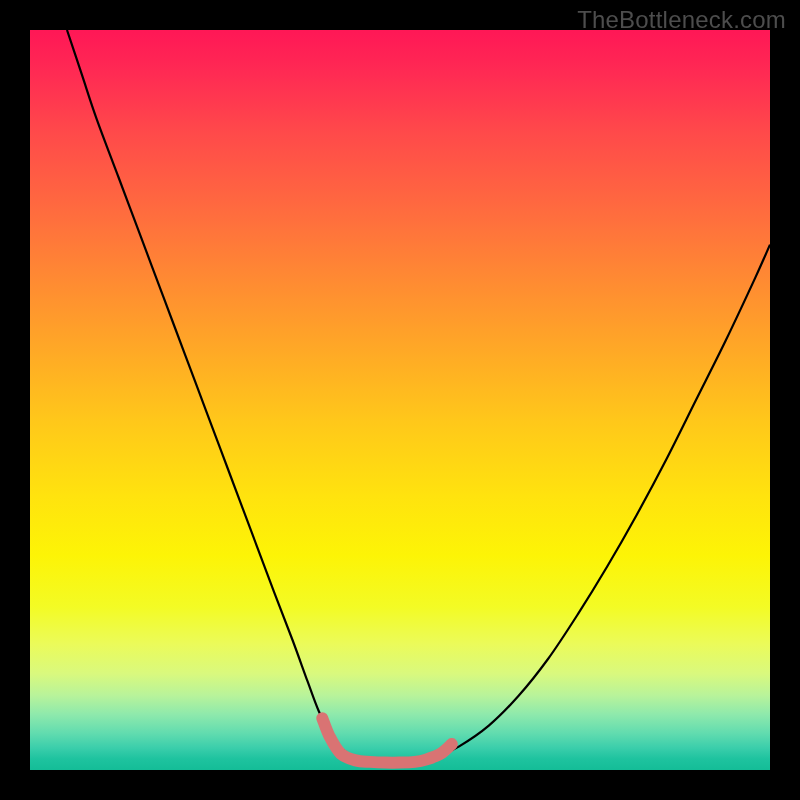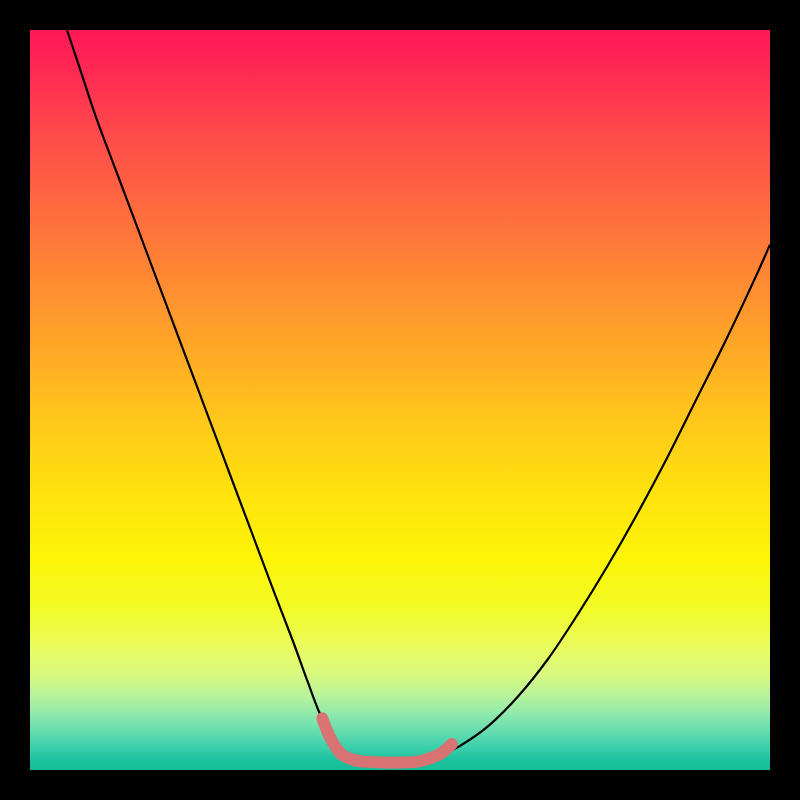--- a/index.html
+++ b/index.html
@@ -68,13 +68,14 @@
 </style>
 </head>
 <body>
 
 <div class="frame">
   <div class="plot"></div>
   <svg class="curves" viewBox="0 0 740 740" preserveAspectRatio="none">
     <path fill="none" stroke="#000" stroke-width="2.2" d="M 37.00 0.00 C 39.47 7.40, 46.87 29.60, 51.80 44.40 C 56.73 59.20, 60.43 71.53, 66.60 88.80 C 72.77 106.07, 81.40 128.27, 88.80 148.00 C 96.20 167.73, 103.60 187.47, 111.00 207.20 C 118.40 226.93, 125.80 246.67, 133.20 266.40 C 140.60 286.13, 148.00 305.87, 155.40 325.60 C 162.80 345.33, 170.20 365.07, 177.60 384.80 C 185.00 404.53, 192.40 424.27, 199.80 444.00 C 207.20 463.73, 214.60 483.47, 222.00 503.20 C 229.40 522.93, 237.42 544.52, 244.20 562.40 C 250.98 580.28, 257.15 595.70, 262.70 610.50 C 268.25 625.30, 273.18 639.48, 277.50 651.20 C 281.82 662.92, 284.90 672.17, 288.60 680.80 C 292.30 689.43, 296.00 696.83, 299.70 703.00 C 303.40 709.17, 306.48 713.61, 310.80 717.80 C 315.12 721.99, 320.67 725.82, 325.60 728.16 C 330.53 730.50, 335.47 731.12, 340.40 731.86 C 345.33 732.60, 350.27 732.48, 355.20 732.60 C 360.13 732.72, 365.07 732.72, 370.00 732.60 C 374.93 732.48, 378.63 732.85, 384.80 731.86 C 390.97 730.87, 399.60 729.27, 407.00 726.68 C 414.40 724.09, 420.57 721.50, 429.20 716.32 C 437.83 711.14, 448.93 703.99, 458.80 695.60 C 468.67 687.21, 478.53 677.10, 488.40 666.00 C 498.27 654.90, 508.13 642.57, 518.00 629.00 C 527.87 615.43, 537.73 600.02, 547.60 584.60 C 557.47 569.18, 567.33 553.15, 577.20 536.50 C 587.07 519.85, 596.93 502.58, 606.80 484.70 C 616.67 466.82, 626.53 448.32, 636.40 429.20 C 646.27 410.08, 656.13 389.73, 666.00 370.00 C 675.87 350.27, 685.73 331.15, 695.60 310.80 C 705.47 290.45, 717.80 263.93, 725.20 247.90 C 732.60 231.87, 737.53 220.15, 740.00 214.60"></path>
     <path fill="none" stroke="#d97373" stroke-width="12" stroke-linecap="round" stroke-linejoin="round" d="M 292.30 688.20 C 293.53 691.28, 296.62 700.78, 299.70 706.70 C 302.78 712.62, 306.48 719.77, 310.80 723.72 C 315.12 727.67, 320.67 729.02, 325.60 730.38 C 330.53 731.74, 335.47 731.49, 340.40 731.86 C 345.33 732.23, 350.27 732.48, 355.20 732.60 C 360.13 732.72, 365.07 732.72, 370.00 732.60 C 374.93 732.48, 380.48 732.35, 384.80 731.86 C 389.12 731.37, 391.58 731.00, 395.90 729.64 C 400.22 728.28, 406.38 726.31, 410.70 723.72 C 415.02 721.13, 419.95 715.70, 421.80 714.10"></path>
   </svg>
+  <div class="watermark">TheBottleneck.com</div>
 </div>
 
 </body></html>

